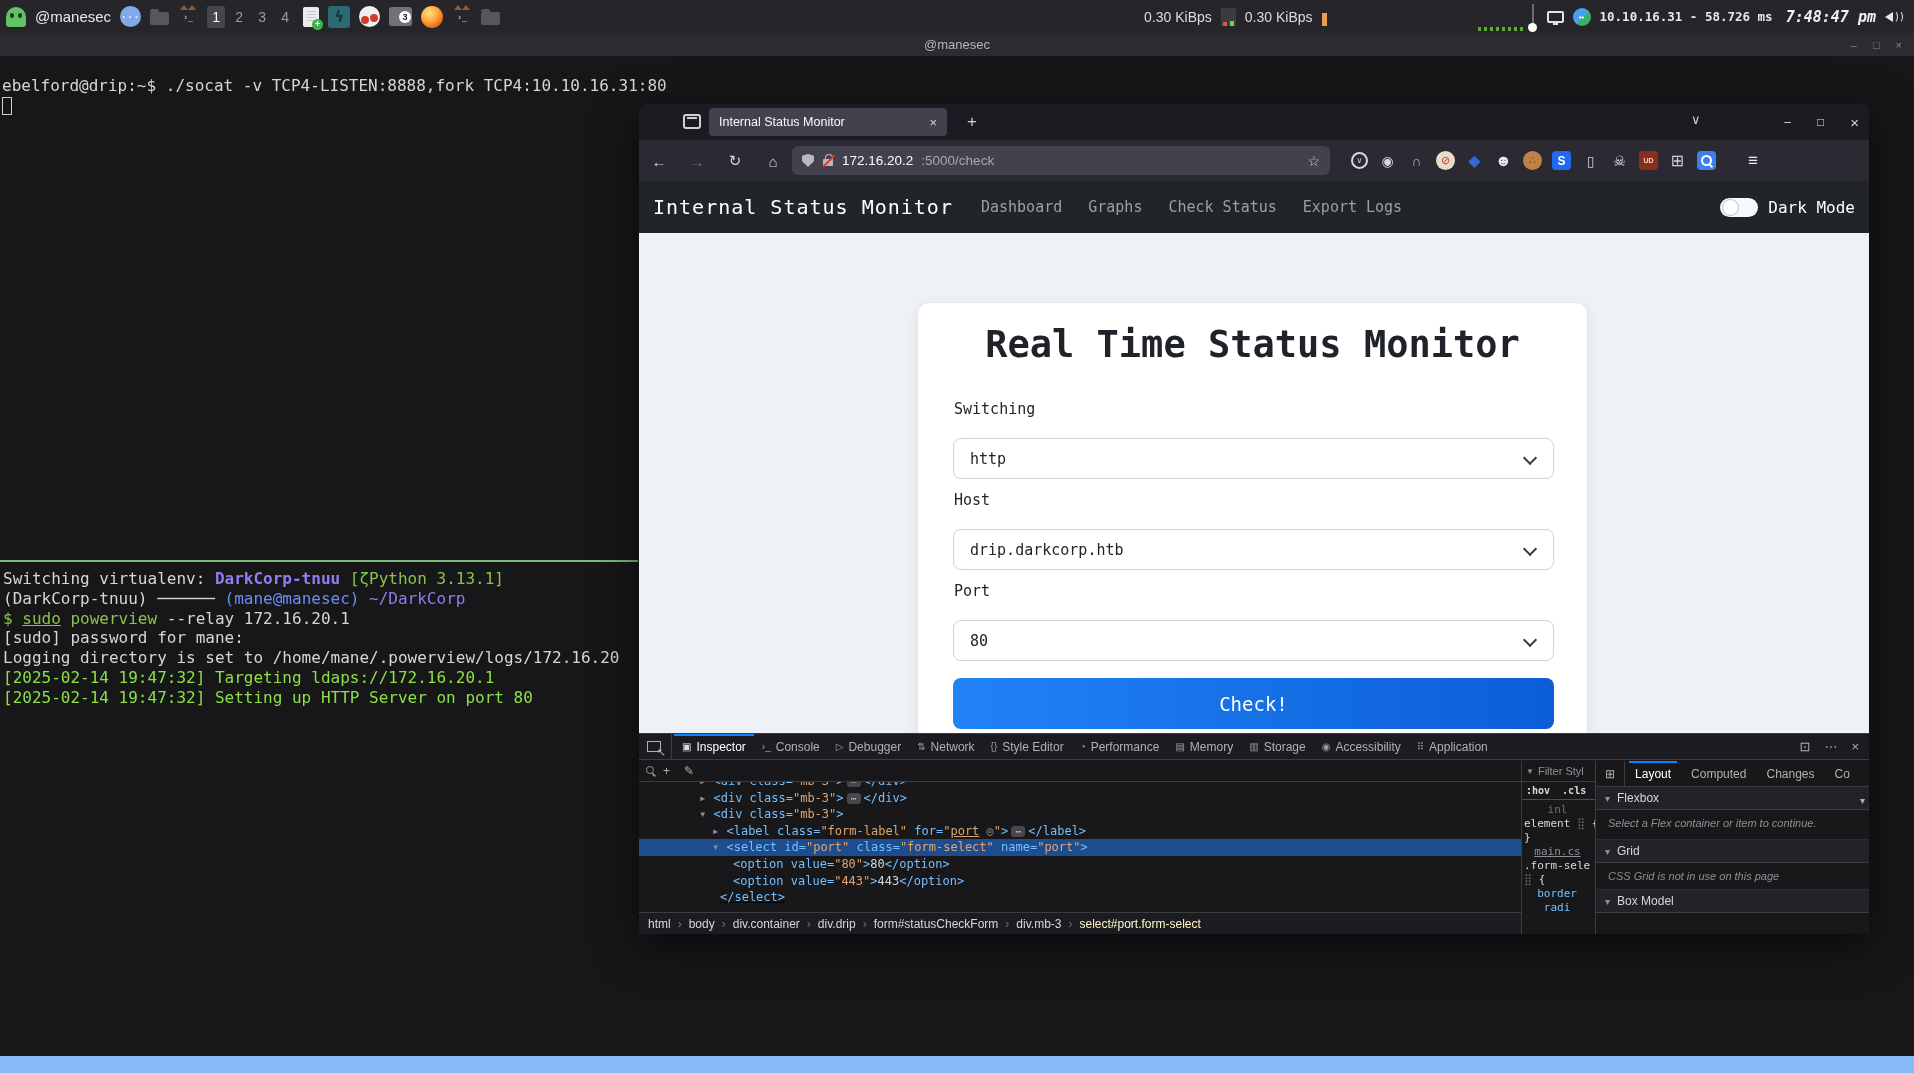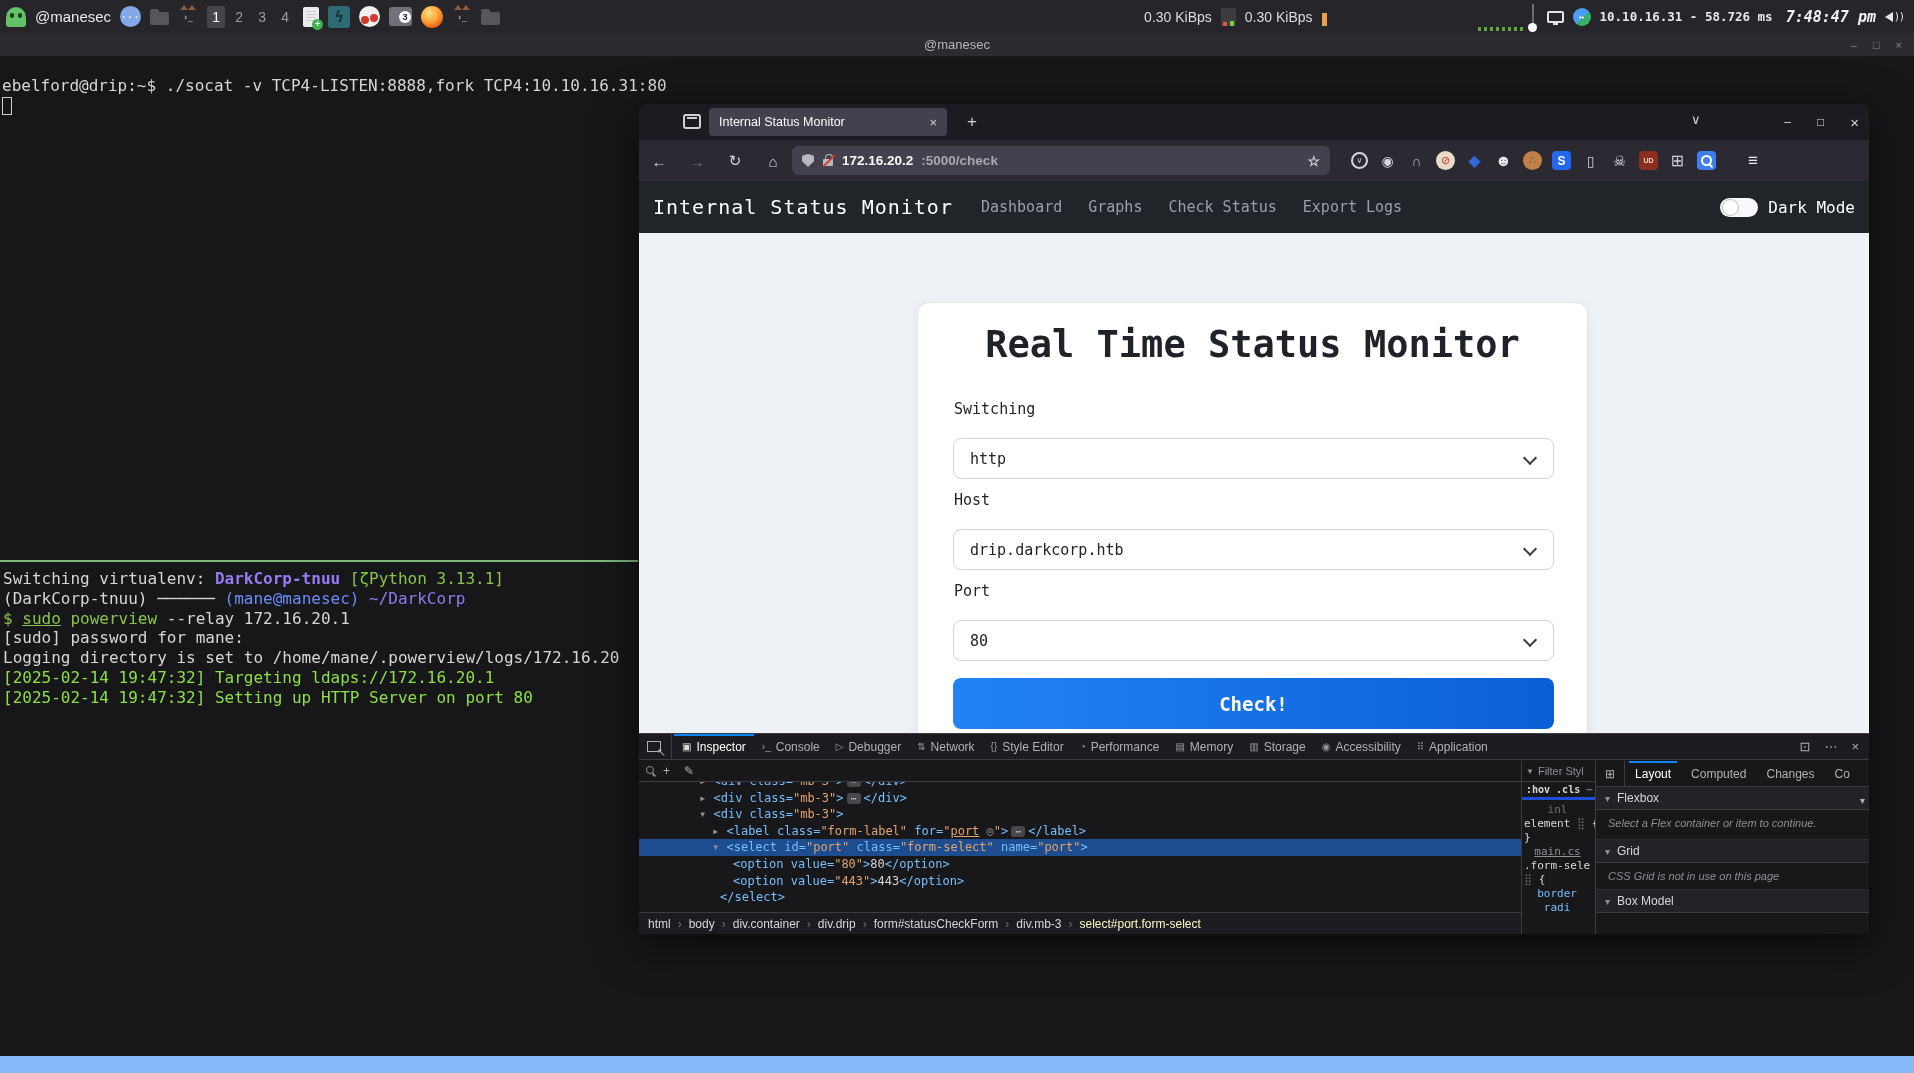--- a/index.html
+++ b/index.html
@@ -89,21 +89,21 @@
   .newtab { position:absolute; left:322px; top:7px; width:22px; height:22px; color:#d0d0d6; font-size:17px;
             text-align:center; line-height:22px; }
   .tab-overflow { position:absolute; left:1052px; top:8px; color:#cfcfd4; font-size:13px; }
   .winctl { position:absolute; right:10px; top:0; height:36px; display:flex; align-items:center; gap:26px;
             color:#d7d7db; font-size:12px; }
   .navbar { position:absolute; left:0; top:36px; right:0; height:41px; background:#2b2a33; }
   .nbtn { position:absolute; top:7px; width:28px; height:28px; color:#d7d7db; font-size:15px;
           display:flex; align-items:center; justify-content:center; }
   .nbtn.fwd { color:#6e6e76; }
   .urlbar { position:absolute; left:153px; top:6px; width:538px; height:29px; background:#42414d; border-radius:6px;
-            display:flex; align-items:center; padding:0 10px; gap:8px; font-size:13.5px;font-weight:bold; }
+            display:flex; align-items:center; padding:0 10px; gap:8px; font-size:13.5px; }
   .shield { width:12px; height:13px; background:#b8b8c0;
             clip-path:polygon(50% 0,100% 14%,100% 55%,50% 100%,0 55%,0 14%); }
   .lockw { position:relative; width:12px; height:13px; }
   .lock { position:absolute; left:1px; bottom:1px; width:10px; height:7px; background:#b8b8c0; border-radius:1px; }
   .lock::before { content:""; position:absolute; left:2px; top:-5px; width:6px; height:6px; border:1.5px solid #b8b8c0;
                   border-bottom:none; border-radius:4px 4px 0 0; }
   .lockw::after { content:""; position:absolute; left:-1px; top:6px; width:16px; height:2px; background:#d73a25; transform:rotate(-45deg); }
   .url-host { color:#fbfbfe; } .url-rest { color:#a9a9b2; }
   .url-star { margin-left:auto; color:#d0d0d6; font-size:14px; }
   .ext-row { position:absolute; left:712px; top:4px; height:33px; display:flex; align-items:center; gap:10px; }
@@ -132,21 +132,21 @@
                     background:#fff; border:1px solid #b9bfc6; }
   .card { position:absolute; left:278px; top:121px; width:671px; height:440px; background:#fff;
           border:1px solid #e3e6ea; border-radius:12px; box-shadow:0 3px 14px rgba(30,40,60,.06); }
   .card-title { position:absolute; left:0; top:20px; width:100%; text-align:center; font-size:37px; font-weight:bold; color:#1f2329; }
   .flabel { position:absolute; left:36px; font-size:15px; color:#212529; }
   .sel { position:absolute; left:35px; width:601px; height:41px; border:1px solid #ced4da; border-radius:8px; background:#fff;
          display:flex; align-items:center; padding:0 16px; font-size:15px; color:#212529; }
   .sel::after { content:""; position:absolute; right:18px; top:14px; width:8px; height:8px;
                 border-right:2px solid #343a40; border-bottom:2px solid #343a40; transform:rotate(45deg); }
   .btn { position:absolute; left:35px; top:375px; width:601px; height:51px; border-radius:8px;
-         background:linear-gradient(90deg,#2183f6,#0b5ed7); color:#fff; font-size:19px; font-weight:bold;
+         background:linear-gradient(90deg,#2183f6,#0b5ed7); color:#fff; font-size:19px; font-weight:normal;
          display:flex; align-items:center; justify-content:center; }
 
   
   .dt { position:absolute; left:0; top:629px; width:1230px; height:201px; background:#18181b;
         border-top:1px solid #3c3c41; font-family:"Liberation Sans",sans-serif; }
   .dt-toolbar { position:absolute; left:0; top:0; right:0; height:26px; background:#1c1c20;
                 border-bottom:1px solid #3c3c41; display:flex; align-items:center; }
   .pick { width:14px; height:11px; border:1.5px solid #b1b1b3; position:relative; margin:0 10px 0 8px; }
   .pick::after { content:"↖"; position:absolute; right:-6px; bottom:-8px; color:#b1b1b3; font-size:11px; }
   .dtsep { width:1px; height:100%; background:#3c3c41; margin-right:2px; }
@@ -173,22 +173,22 @@
   .seg.badge { background:#47474c; color:#c8c8cc; border-radius:3px; padding:0 4px; font-size:10px; margin:0 3px; }
   .m-crumbs { height:22px; border-top:1px solid #3c3c41; background:#1c1c20; display:flex; align-items:center;
               padding:0 9px; gap:7px; font-size:12px; color:#d7d7db; white-space:nowrap; overflow:hidden; }
   .m-crumbs .trow { display:flex; align-items:center; }
   .m-crumbs .trow:not(:last-child)::after { content:"›"; color:#6e6e76; margin-left:7px; }
   .m-crumbs .seg.cur { color:#fef9c3; }
   .col-rules { width:74px; border-right:1px solid #3c3c41; overflow:hidden; }
   .r-head { height:21px; border-bottom:1px solid #3c3c41; color:#8f8f94; font-size:11px;
             display:flex; align-items:center; gap:4px; padding:0 4px; white-space:nowrap; }
   .funnel { color:#8f8f94; font-size:8px; }
-  .r-hov { height:18px; border-bottom:3px solid #1d4ed8; font:bold 10px "DejaVu Sans Mono",monospace; color:#d7d7db;
-           display:flex; align-items:center; gap:6px; padding:0 4px;text-align:right; }
+  .r-hov { height:18px; border-bottom:1px solid #1d4ed8; font:bold 10px "DejaVu Sans Mono",monospace; color:#d7d7db;
+           display:flex; align-items:center; gap:12px; padding:0 4px;text-align:right; }
   .r-hov .mins { margin-left:auto; color:#6e6e76; }
   .r-body { font:11px/14px "DejaVu Sans Mono",monospace; padding:3px 2px; white-space:pre; }
   .r-body .trow.ra { text-align:center; padding-right:2px; }
   .seg.wt { color:#d7d7db; } .seg.dimt { color:#6f6f75; } .seg.lnk { color:#8f8f94; text-decoration:underline; }
   .seg.prop { color:#75bfff; }
   .col-side { flex:1; display:flex; flex-direction:column; }
   .s-tabs { height:26px; border-bottom:1px solid #3c3c41; display:flex; align-items:center; position:relative; }
   .s-tabs .trow { padding:0 10px; font-size:12px; color:#b1b1b3; height:100%; display:flex; align-items:center; position:relative; }
   .s-tabs .trow.on { color:#fff; }
   .s-tabs .trow.on::before { content:""; position:absolute; left:4px; right:4px; top:0; height:2px; background:#0a84ff; }
@@ -448,21 +448,21 @@
             </div>
           </div>
           <div class="m-tree">
               <div class="trow clip-top" style="padding-left: 60px;"><span class="seg dim">▸ </span><span class="seg tag">&lt;div class=</span><span class="seg val">"mb-3"</span><span class="seg tag">&gt;</span><span class="seg badge">⋯</span><span class="seg tag">&lt;/div&gt;</span></div>
               <div class="trow " style="padding-left: 60px;"><span class="seg dim">▸ </span><span class="seg tag">&lt;div class=</span><span class="seg val">"mb-3"</span><span class="seg tag">&gt;</span><span class="seg badge">⋯</span><span class="seg tag">&lt;/div&gt;</span></div>
               <div class="trow " style="padding-left: 60px;"><span class="seg dim">▾ </span><span class="seg tag">&lt;div class=</span><span class="seg val">"mb-3"</span><span class="seg tag">&gt;</span></div>
               <div class="trow " style="padding-left: 73px;"><span class="seg dim">▸ </span><span class="seg tag">&lt;label class=</span><span class="seg val">"form-label"</span><span class="seg tag"> for=</span><span class="seg val">"</span><span class="seg val u">port</span><span class="seg dim"> ◎</span><span class="seg val">"</span><span class="seg tag">&gt;</span><span class="seg badge">⋯</span><span class="seg tag">&lt;/label&gt;</span></div>
               <div class="trow selrow" style="padding-left: 73px;"><span class="seg dim">▾ </span><span class="seg tag">&lt;select id=</span><span class="seg val">"port"</span><span class="seg tag"> class=</span><span class="seg val">"form-select"</span><span class="seg tag"> name=</span><span class="seg val">"port"</span><span class="seg tag">&gt;</span></div>
               <div class="trow " style="padding-left: 94px;"><span class="seg tag">&lt;option value=</span><span class="seg val">"80"</span><span class="seg tag">&gt;</span><span class="seg txt">80</span><span class="seg tag">&lt;/option&gt;</span></div>
               <div class="trow " style="padding-left: 94px;"><span class="seg tag">&lt;option value=</span><span class="seg val">"443"</span><span class="seg tag">&gt;</span><span class="seg txt">443</span><span class="seg tag">&lt;/option&gt;</span></div>
-              <div class="trow " style="padding-left: 81px;"><span class="seg tag">&lt;/select&gt;</span></div>
+              <div class="trow " style="padding-left: 81px; text-decoration: underline;"><span class="seg tag">&lt;/select&gt;</span></div>
             </div>
           <div class="m-crumbs">
               <div class="trow ">
                 <span class="seg ">html</span>
               </div>
               <div class="trow ">
                 <span class="seg ">body</span>
               </div>
               <div class="trow ">
                 <span class="seg ">div.container</span>

